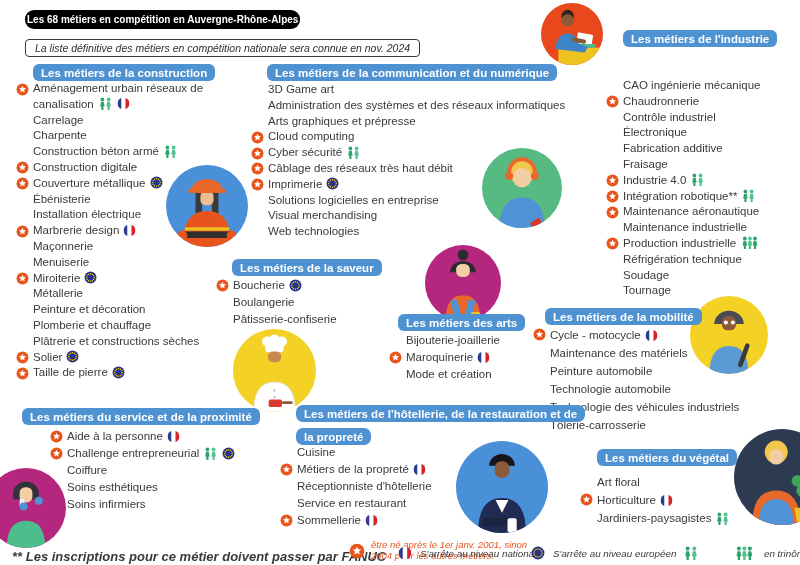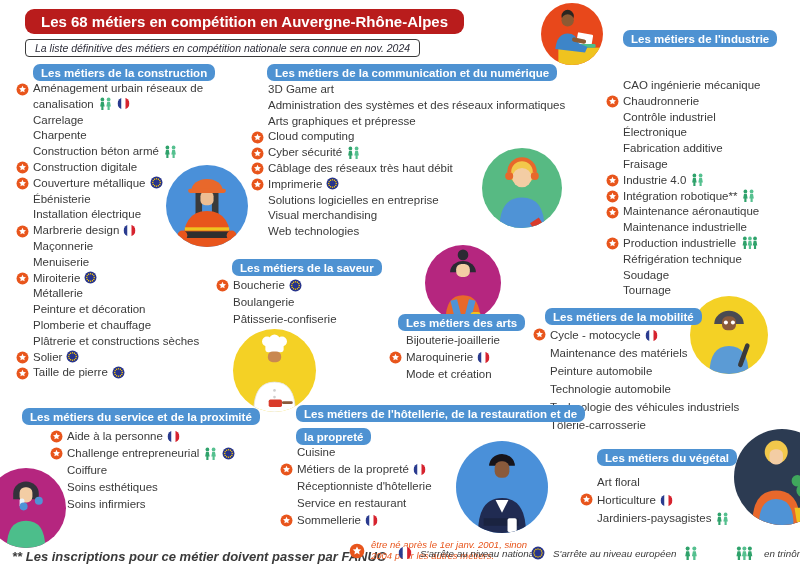--- a/index.html
+++ b/index.html
@@ -1,29 +1,29 @@
 <!DOCTYPE html>
 <html><head>
 <meta charset="utf-8">
 <style>
   html,body{margin:0;padding:0;}
   body{width:800px;height:565px;position:relative;overflow:hidden;background:#fff;
        font-family:"Liberation Sans",sans-serif;color:#3a3a3a;}
   .abs{position:absolute;}
   
-  .title-pill{background:#b91c1c;color:#fff;font-weight:700;font-size:15px;
-              padding:4px 16px;border-radius:9px;white-space:nowrap;display:inline-block;}
+  .title-pill{background:#000000;color:#fff;font-weight:700;font-size:10px;
+              padding:4px 2px;border-radius:9px;white-space:nowrap;display:inline-block;}
   .subtitle-box{border:1px solid #3a3a3a;border-radius:4px;padding:2px 9px;
                 font-size:10.5px;font-style:italic;color:#2e2e3a;white-space:nowrap;display:inline-block;}
   
   .section-header{display:inline;background:#4E92D2;color:#fff;font-weight:700;font-size:11.5px;
                   line-height:19px;padding:2.5px 8px;border-radius:7px;
                   box-decoration-break:clone;-webkit-box-decoration-break:clone;}
   .hdr-wrap{position:absolute;}
-  .nowrap{white-space:nowrap;}
+  .nowrap{white-space:nowrap;border-radius:6px;}
   
   .items{position:absolute;}
   .item{display:flex;align-items:flex-start;}
   .gutter{width:17px;flex:none;}
   .gutter svg{width:13px;height:13px;display:block;margin-top:1.5px;}
   .txt{font-size:11.5px;color:#3a3a3a;}
   .lh-a .txt{line-height:15.8px;}
   .lh-b .txt{line-height:17px;}
   .lh-c .txt{line-height:18px;}
   .mini{display:inline-block;vertical-align:-2.5px;margin-left:4px;}

